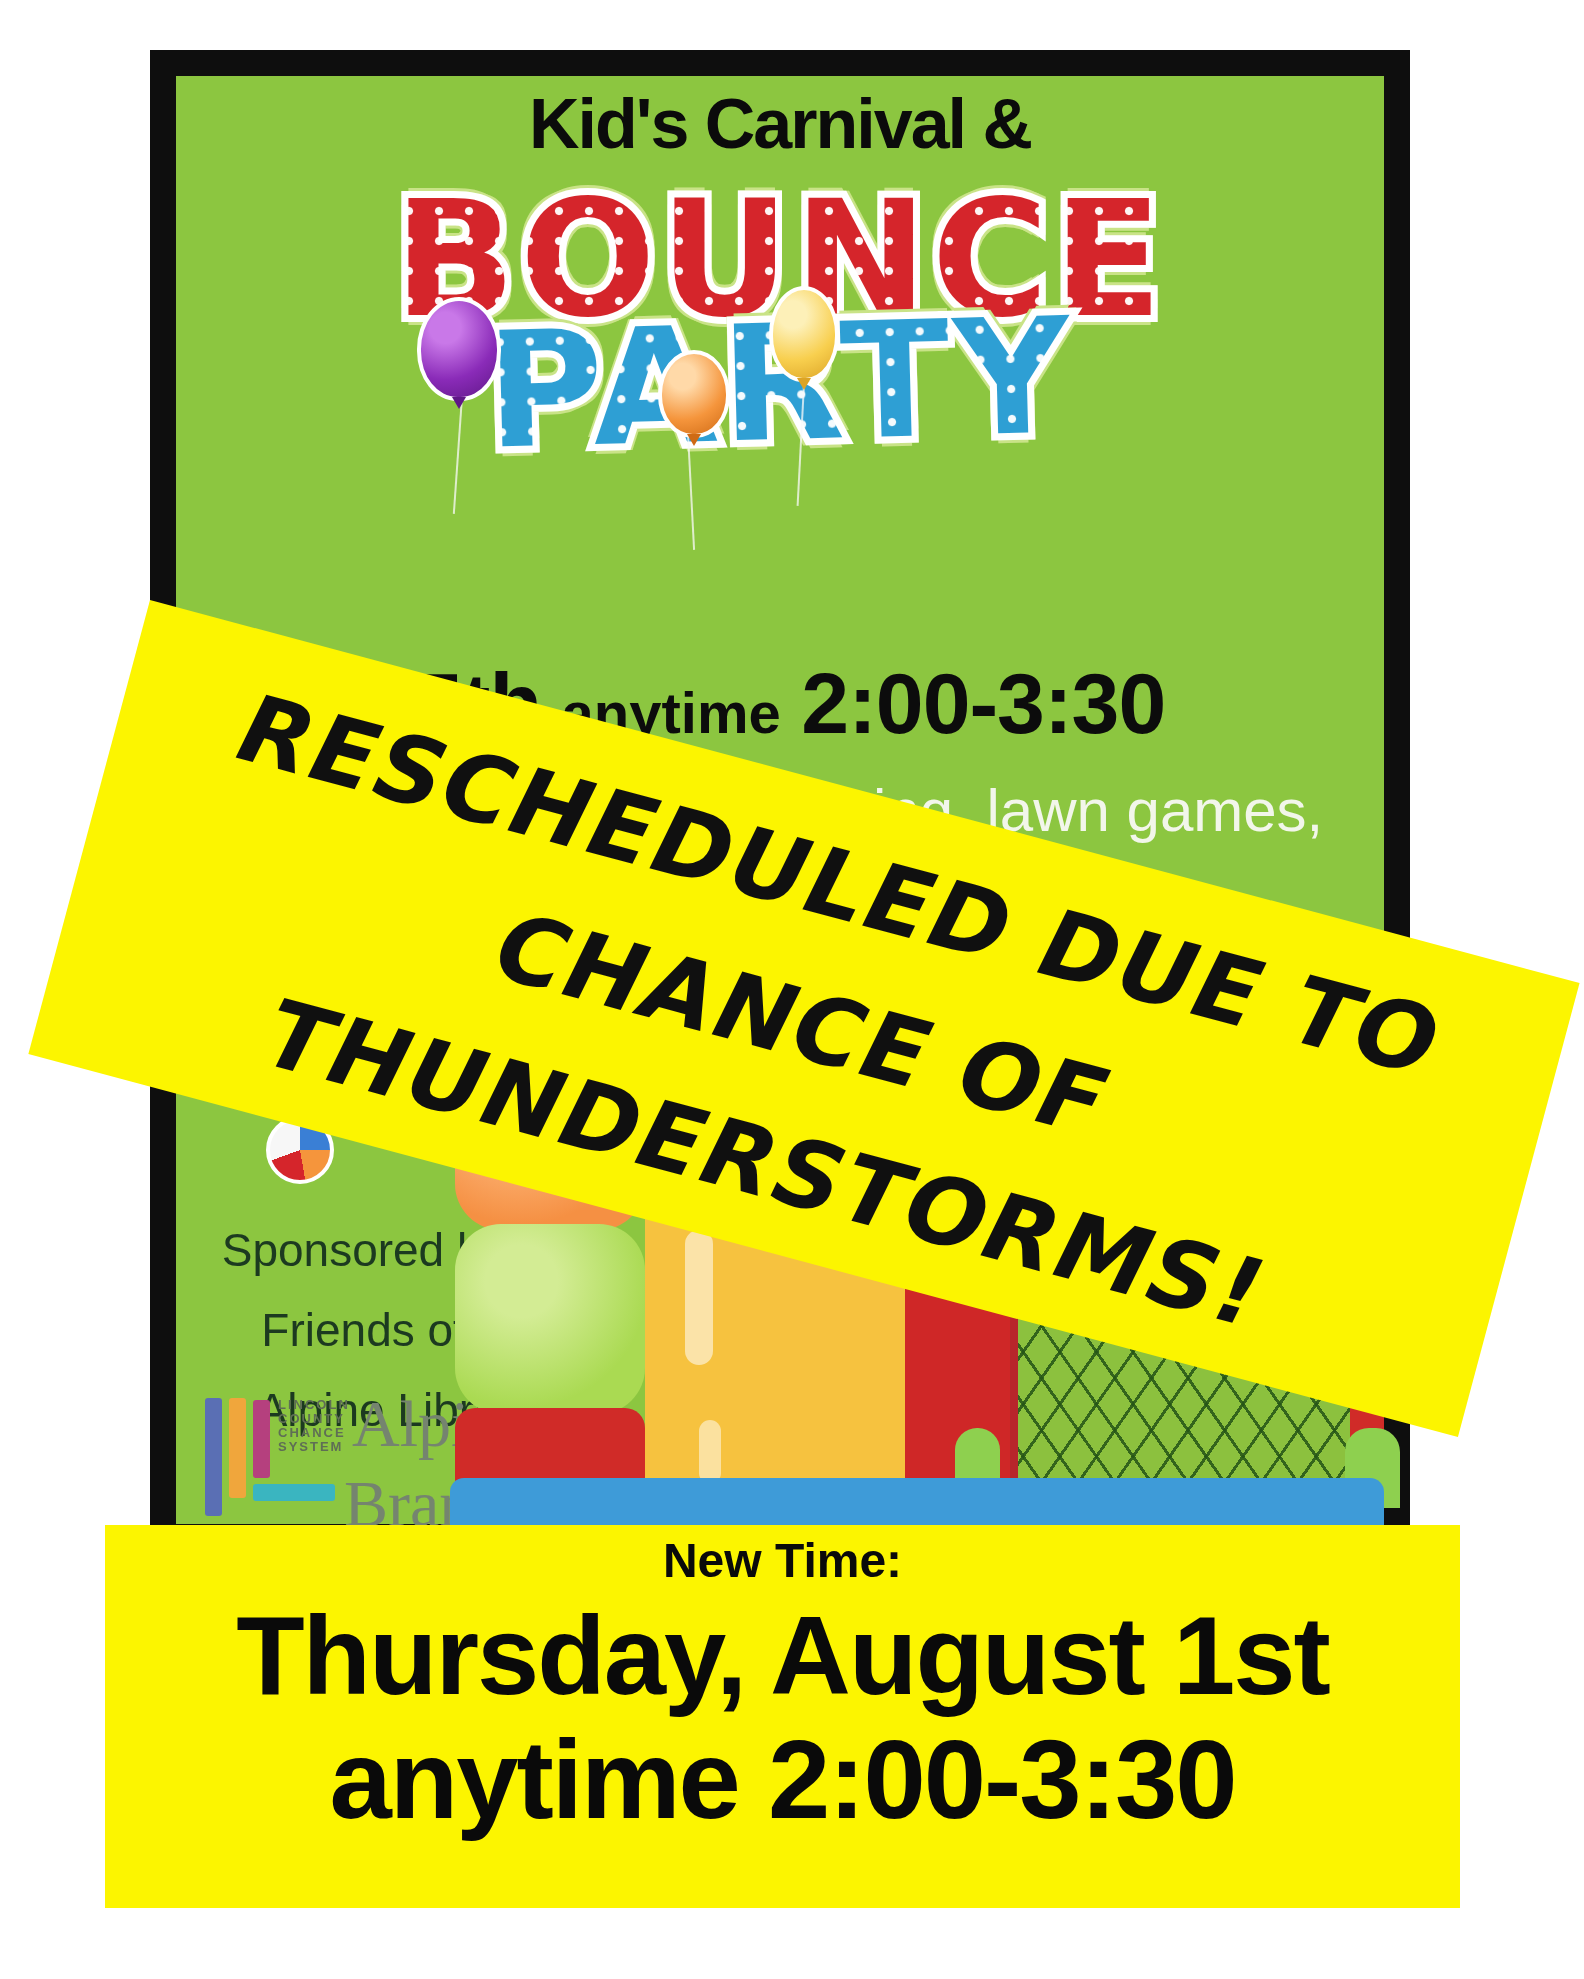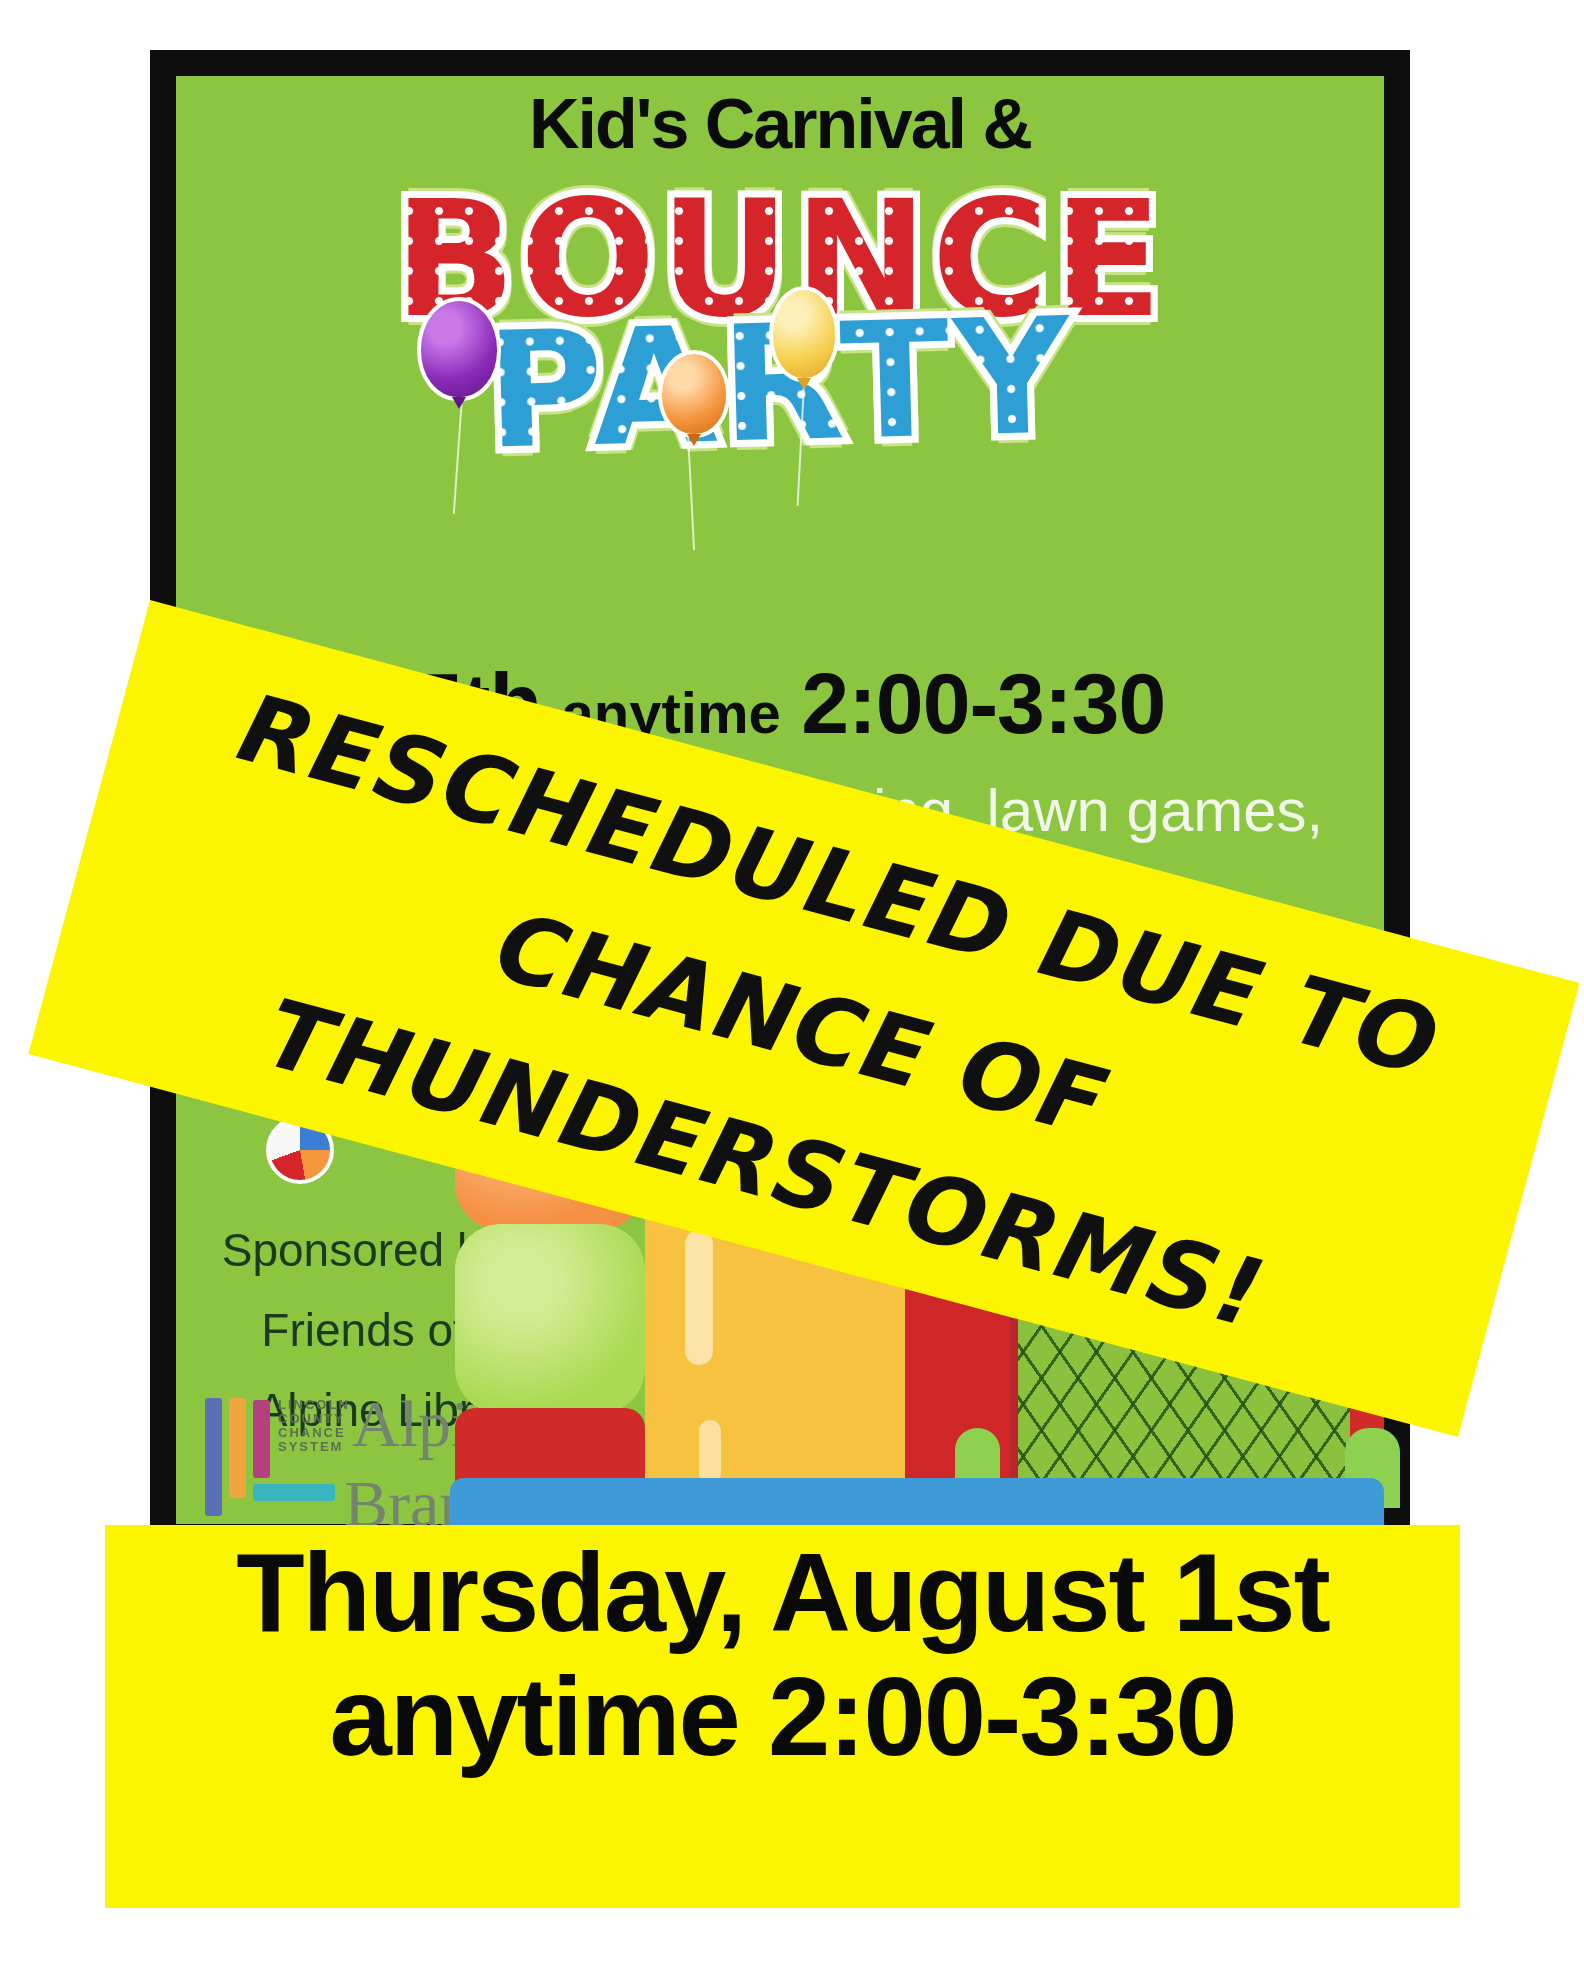--- a/index.html
+++ b/index.html
@@ -234,15 +234,16 @@
   </div>
 </div>
 
 <div class="abs banner">
   <div class="bline">RESCHEDULED DUE TO</div>
   <div class="bline">CHANCE OF</div>
   <div class="bline">THUNDERSTORMS!</div>
 </div>
 
 <div class="abs notice">
+  <div class="label">New Time:</div>
   <div class="big1">Thursday, August 1st</div>
   <div class="big2">anytime 2:00-3:30</div>
 </div>
 
 </body></html>

